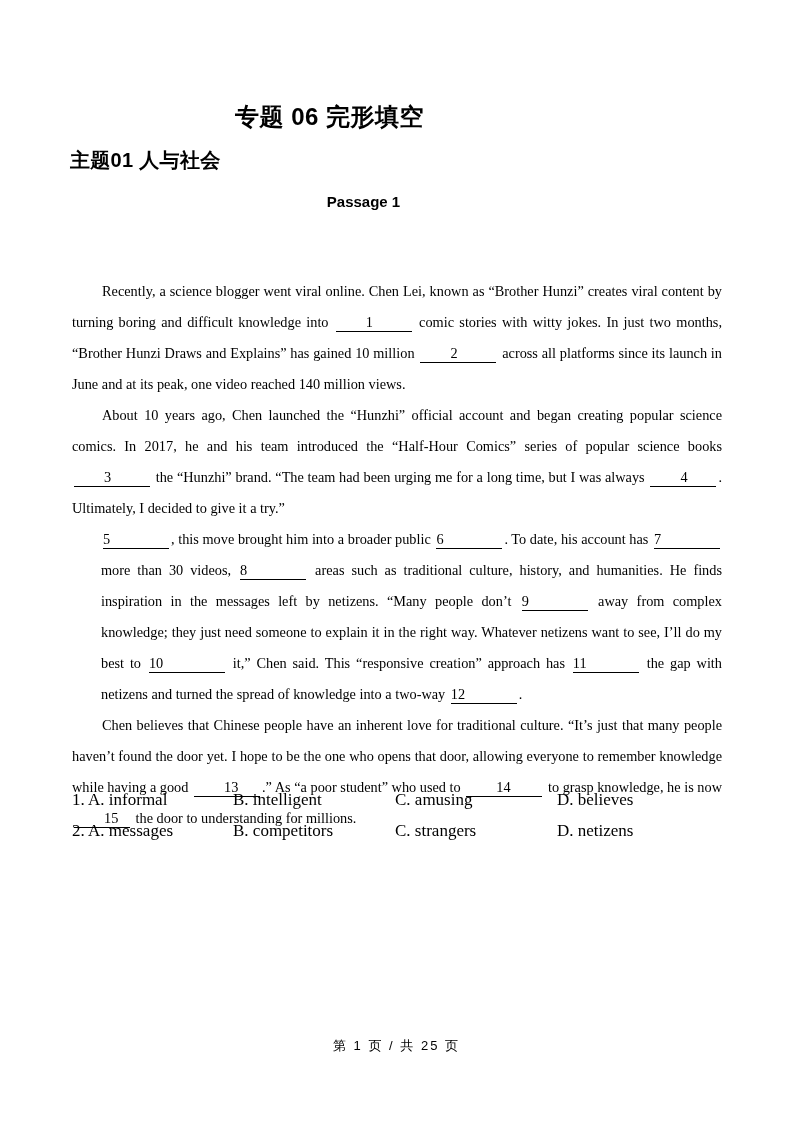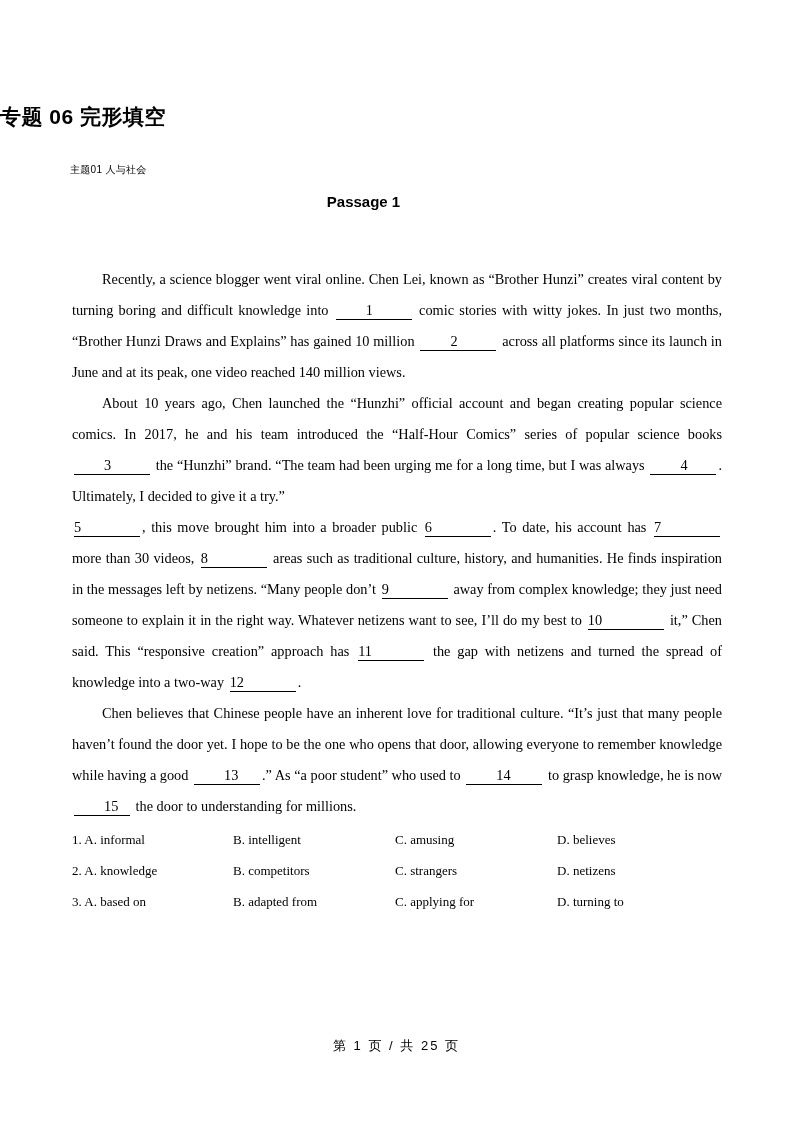--- a/index.html
+++ b/index.html
@@ -21,33 +21,34 @@
     left: 0; top: 0;
     width: 793px;
     height: 1122px;
   }
 
   
   .doc-title {
     position: absolute;
     left: 0; top: 104px;
     width: 659px;
+    text-align: center;
     font-family: "Liberation Sans", "DejaVu Sans", sans-serif;
     font-weight: bold;
-    font-size: 21px;
+    font-size: 24px;
     letter-spacing: 0.5px;
     line-height: 26px;
   }
 
   .section-title {
     position: absolute;
-    left: 70px; top: 159px;
+    left: 70px; top: 149px;
     font-family: "Liberation Sans", "DejaVu Sans", sans-serif;
-    font-weight: normal;
-    font-size: 10px;
+    font-weight: bold;
+    font-size: 20px;
     letter-spacing: 0.3px;
     line-height: 22px;
   }
 
   .passage-title {
     position: absolute;
     left: 0; top: 191px;
     width: 727px;
     text-align: center;
     font-family: "Liberation Sans", "DejaVu Sans", sans-serif;
@@ -74,41 +75,41 @@
     line-height: 31px;
     text-align: justify;
     text-justify: inter-word;
     -moz-text-align-last: left;
     text-align-last: left;
   }
   .body-block p {
     margin: 0;
     text-indent: 30px;
   }
-  .body-block p.noindent { text-indent: 0; }
+  .body-block p.noindent { text-indent: 0; margin-left: 29px; }
 
   .blank {
     display: inline-block;
     border-bottom: 1.3px solid #000;
     text-align: center;
     vertical-align: baseline;
     line-height: 17px;
     margin: 0 2px;
     font-size: 14.3px;
   }
   .blank.w-sm { min-width: 56px; }
   .blank.w-md { min-width: 66px; }
   .blank.w-lg { min-width: 76px; }
 
   
   .options {
     position: absolute;
-    left: 72px; top: 824px;
+    left: 72px; top: 784px;
     width: 660px;
-    font-size: 13px;
+    font-size: 17px;
     line-height: 31px;
   }
   .opt-row {
     position: relative;
     height: 31px;
     white-space: nowrap;
   }
   .opt-cell {
     position: absolute;
     top: 0;
@@ -136,43 +137,37 @@
 
 <div class="page">
 
   <div class="doc-title">专题 06  完形填空</div>
 
   <div class="section-title">主题01  人与社会</div>
 
   <div class="passage-title">Passage 1</div>
 
 
-  <div class="body-block" id="passage-body" style="top: 264px;">
+  <div class="body-block" id="passage-body" style="top: 276px;">
       <p><span>Recently, a science blogger went viral online. Chen Lei, known as “Brother Hunzi” creates viral content by turning boring and difficult knowledge into </span><span class="blank w-lg">1</span><span> comic stories with witty jokes. In just two months, “Brother Hunzi Draws and Explains” has gained 10 million </span><span class="blank w-lg">2</span><span> across all platforms since its launch in June and at its peak, one video reached 140 million views.</span></p>
       <p><span>About 10 years ago, Chen launched the “Hunzhi” official account and began creating popular science comics. In 2017, he and his team introduced the “Half-Hour Comics” series of popular science books </span><span class="blank w-lg">3</span><span> the “Hunzhi” brand. “The team had been urging me for a long time, but I was always </span><span class="blank w-md">4</span><span>. Ultimately, I decided to give it a try.”</span></p>
       <p class="noindent"><span class="blank w-md">5</span><span>, this move brought him into a broader public </span><span class="blank w-md">6</span><span>. To date, his account has </span><span class="blank w-md">7</span><span> more than 30 videos, </span><span class="blank w-md">8</span><span> areas such as traditional culture, history, and humanities. He finds inspiration in the messages left by netizens. “Many people don’t </span><span class="blank w-md">9</span><span> away from complex knowledge; they just need someone to explain it in the right way. Whatever netizens want to see, I’ll do my best to </span><span class="blank w-lg">10</span><span> it,” Chen said. This “responsive creation” approach has </span><span class="blank w-md">11</span><span> the gap with netizens and turned the spread of knowledge into a two-way </span><span class="blank w-md">12</span><span>.</span></p>
       <p><span>Chen believes that Chinese people have an inherent love for traditional culture. “It’s just that many people haven’t found the door yet. I hope to be the one who opens that door, allowing everyone to remember knowledge while having a good </span><span class="blank w-md">13</span><span>.” As “a poor student” who used to </span><span class="blank w-lg">14</span><span> to grasp knowledge, he is now </span><span class="blank w-sm">15</span><span> the door to understanding for millions.</span></p>
     </div>
 
   <div class="options" id="options-list">
       <div class="opt-row">
         <div class="opt-cell opt-a"><span>1.</span> <span>A. informal</span></div>
         <div class="opt-cell opt-b"><span>B. intelligent</span></div>
         <div class="opt-cell opt-c"><span>C. amusing</span></div>
         <div class="opt-cell opt-d"><span>D. believes</span></div>
       </div>
       <div class="opt-row">
-        <div class="opt-cell opt-a"><span>2.</span> <span>A. knowledge</span></div>
+        <div class="opt-cell opt-a"><span>2.</span> <span>A. messages</span></div>
         <div class="opt-cell opt-b"><span>B. competitors</span></div>
         <div class="opt-cell opt-c"><span>C. strangers</span></div>
         <div class="opt-cell opt-d"><span>D. netizens</span></div>
-      </div>
-      <div class="opt-row">
-        <div class="opt-cell opt-a"><span>3.</span> <span>A. based on</span></div>
-        <div class="opt-cell opt-b"><span>B. adapted from</span></div>
-        <div class="opt-cell opt-c"><span>C. applying for</span></div>
-        <div class="opt-cell opt-d"><span>D. turning to</span></div>
       </div>
     </div>
 
   <div class="footer">第 1 页 / 共 25 页</div>
 
 </div>
 
 </body></html>

